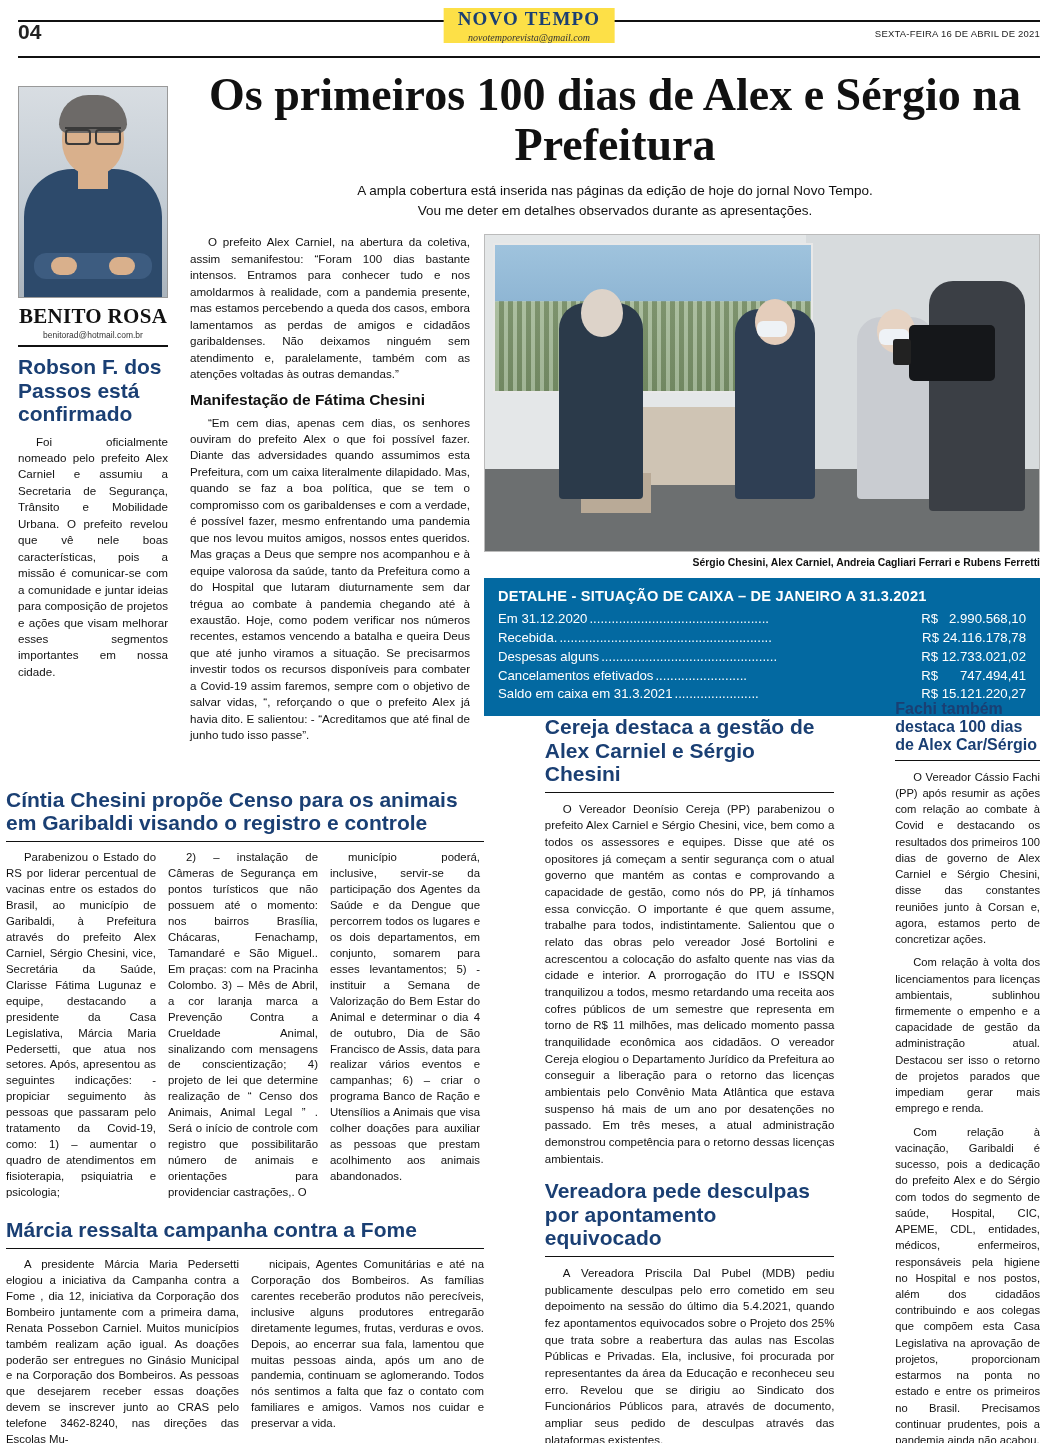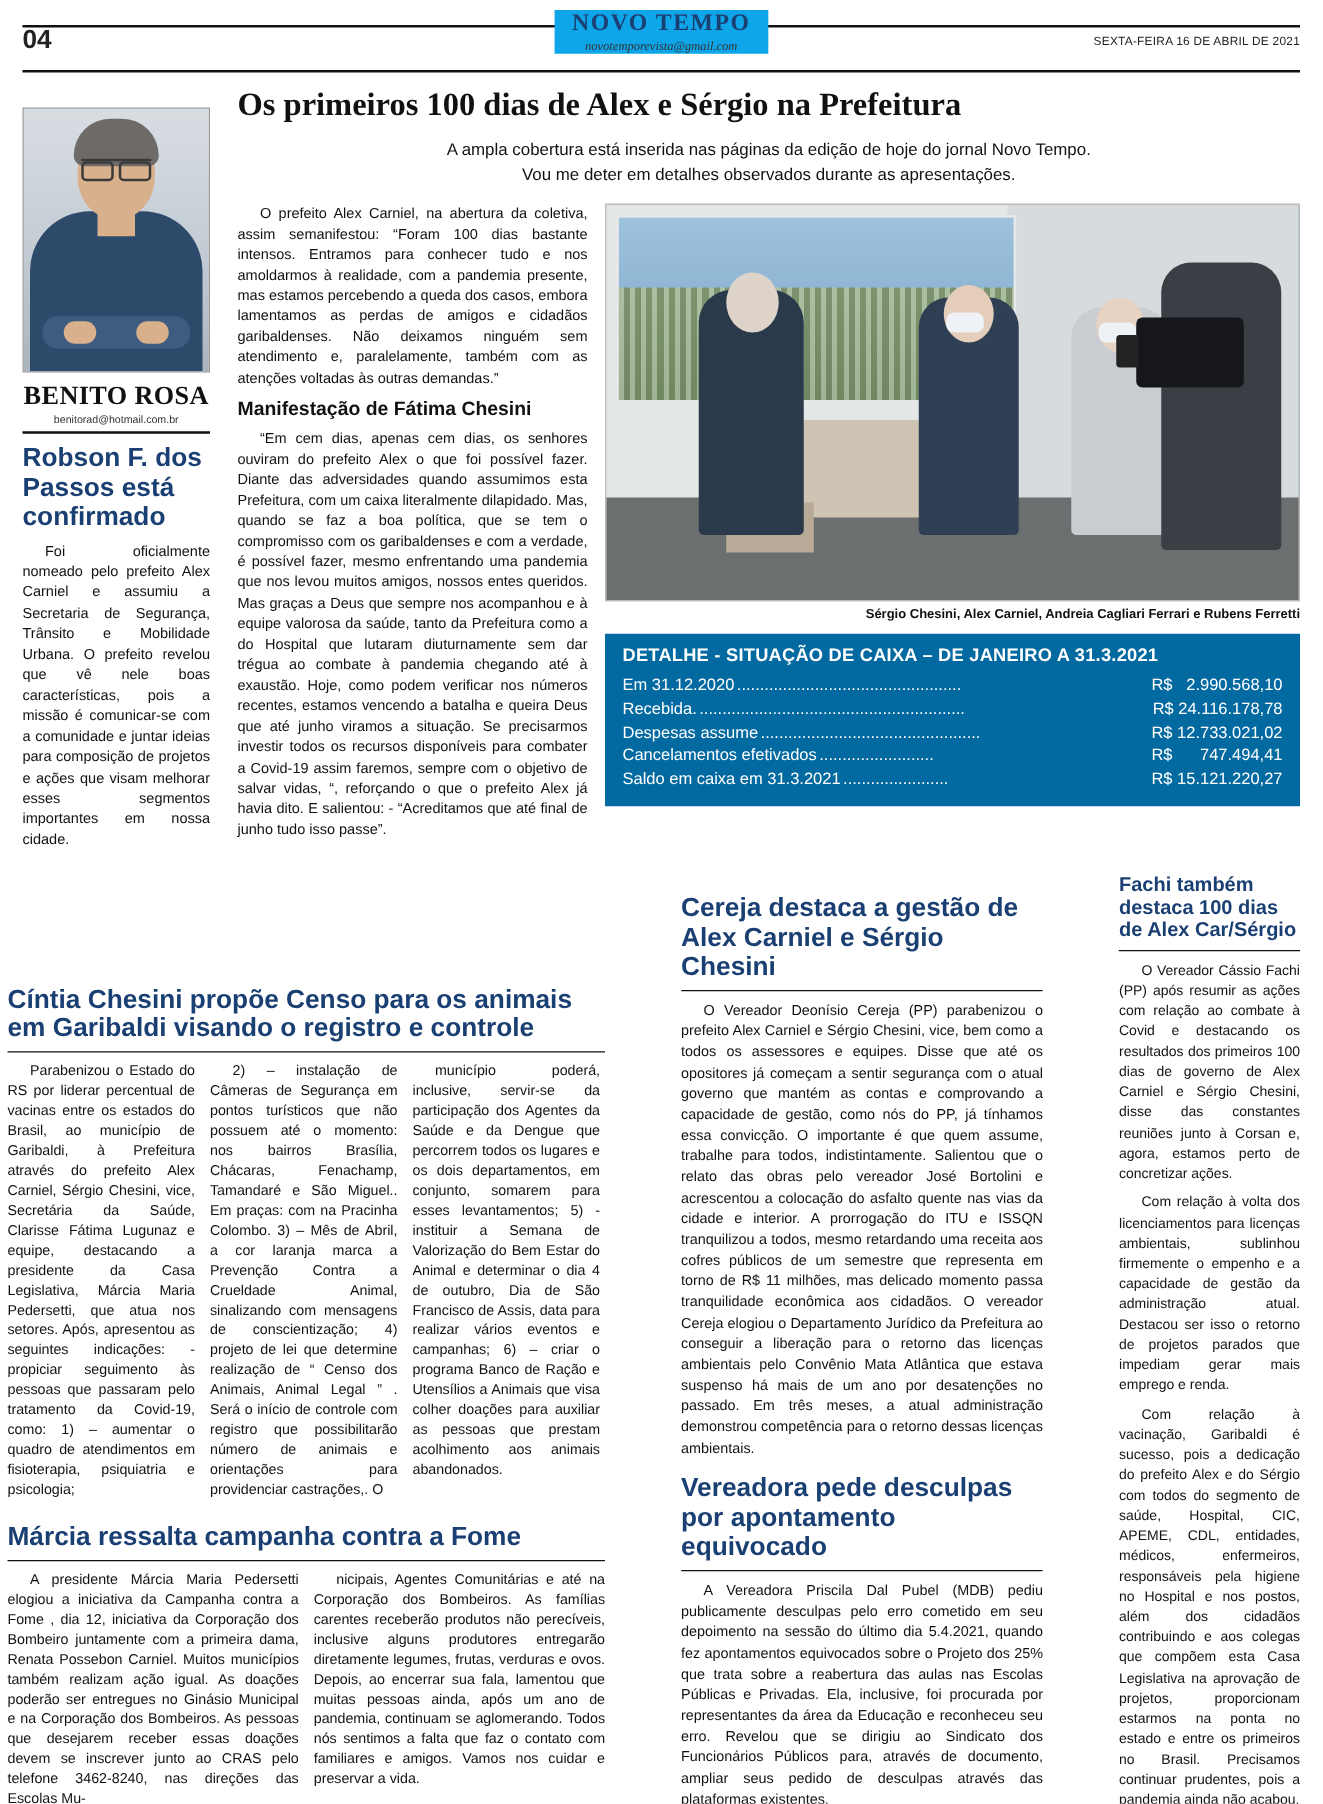--- a/index.html
+++ b/index.html
@@ -12,41 +12,41 @@
     position:relative;
     overflow:hidden;
   }
   .page { position:relative; width:1058px; height:1341px; padding:0 18px; }
 
   
   .masthead { position:relative; height:58px; border-bottom:2px solid #111; }
   .masthead .rule-top { position:absolute; left:0; right:0; top:20px; height:2px; background:#111; }
   .masthead .center {
     position:absolute; left:50%; transform:translateX(-50%); top:8px;
-    background:#0ea5e9; padding:0 14px; text-align:center;
+    background:#fde047; padding:0 14px; text-align:center;
   }
   .masthead .title {
     font-family:"Liberation Serif", serif; font-weight:bold; font-size:19px;
     letter-spacing:1.2px; color:#1a3f73;
   }
   .masthead .email {
     font-family:"Liberation Serif", serif; font-style:italic; font-size:10px; color:#333; margin-top:2px;
   }
   .masthead .pagenum {
     position:absolute; left:0; top:20px; font-weight:bold; font-size:21px; color:#222;
   }
   .masthead .date {
     position:absolute; right:0; top:28px; font-size:9.5px; color:#222; letter-spacing:.2px;
   }
 
   
   .headline-block { margin-left:172px; padding-top:12px; }
   .headline {
-    font-family:"Liberation Serif", serif; font-weight:bold; font-size:26px;
-    line-height:1.08; color:#111;
+    font-family:"Liberation Serif", serif; font-weight:bold; font-size:46px;
+    text-align:center; line-height:1.08; color:#111;
   }
   .deck {
     text-align:center; font-size:13.5px; line-height:1.45; margin-top:12px; color:#111;
   }
 
   
   .columnist { position:absolute; left:18px; top:86px; width:150px; }
   .photo {
     width:150px; height:212px; border:1px solid #999; position:relative; overflow:hidden;
     background:linear-gradient(#cfd6dd,#b9c2cb);
@@ -254,21 +254,21 @@
               <span class="lbl">Em 31.12.2020</span>
               <span class="dots">.................................................</span>
               <span class="val">R$   2.990.568,10</span>
             </div>
             <div class="detail-row">
               <span class="lbl">Recebida.</span>
               <span class="dots">..........................................................</span>
               <span class="val">R$ 24.116.178,78</span>
             </div>
             <div class="detail-row">
-              <span class="lbl">Despesas assume</span>
+              <span class="lbl">Despesas alguns</span>
               <span class="dots">................................................</span>
               <span class="val">R$ 12.733.021,02</span>
             </div>
             <div class="detail-row">
               <span class="lbl">Cancelamentos efetivados</span>
               <span class="dots">.........................</span>
               <span class="val">R$      747.494,41</span>
             </div>
             <div class="detail-row">
               <span class="lbl">Saldo em caixa em 31.3.2021</span>

